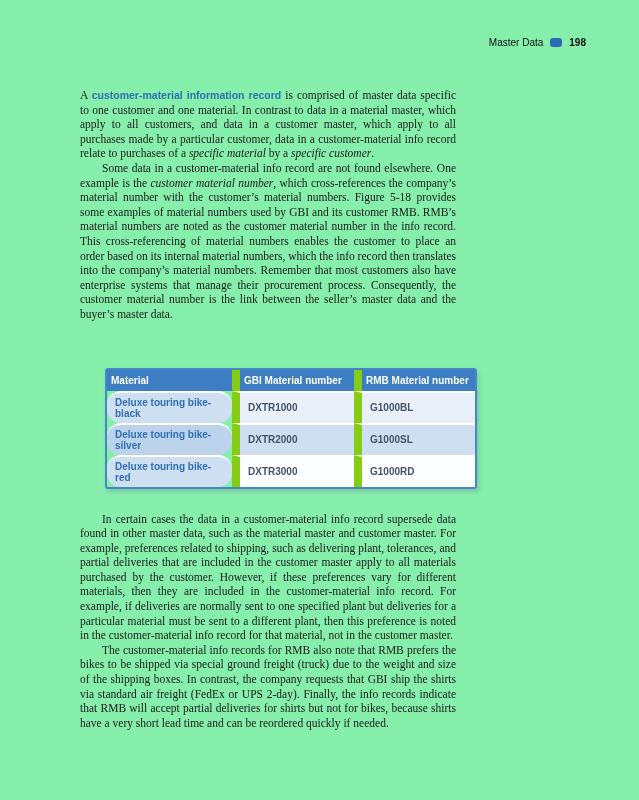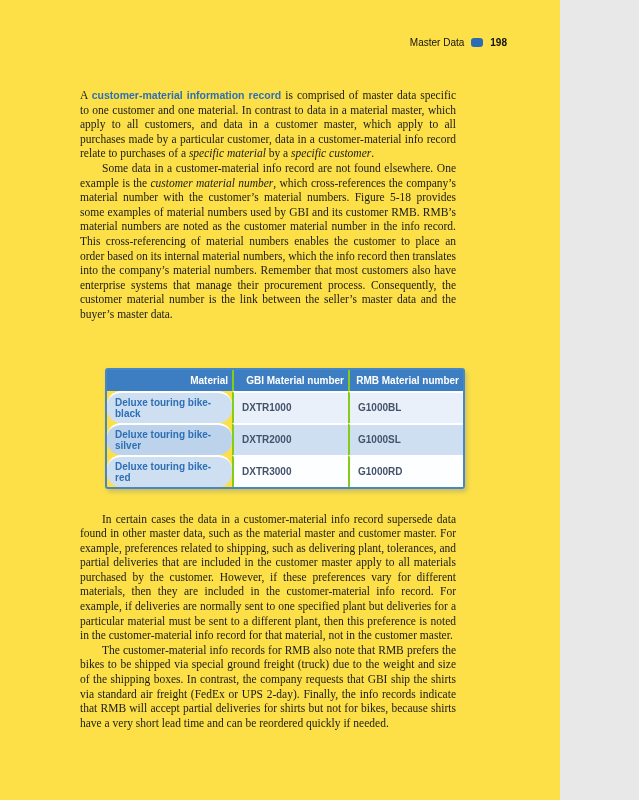--- a/index.html
+++ b/index.html
@@ -1,20 +1,20 @@
 <!DOCTYPE html>
 <html style="--accent: #2b6cb5; --accent-heading: #1f66ad; --banner-bg: #dce3f2; --table-header-bg: #3d7ec2;"><head>
 <meta charset="utf-8">
 <style>
   html,body{margin:0;padding:0;}
   body{background:#e8e8e8;}
   .page{
     position:relative;
-    width:560px;height:800px;
-    background:#fde047;
+    width:639px;height:800px;
+    background:#86efac;
     font-family:"Liberation Serif", serif;
     color:#1a1a1a;
     overflow:hidden;
   }
   
   .running-header{
     position:absolute;top:37px;right:53px;
     display:flex;align-items:center;gap:7px;
     font-family:"Liberation Sans", sans-serif;
     font-size:10px;color:#111;
@@ -63,26 +63,26 @@
     border:2px solid #4687c7;border-radius:3px;
     box-shadow:2px 3px 4px rgba(110,125,150,0.35);
     font-family:"Liberation Sans", sans-serif;
     font-size:10px;
   }
   th:nth-child(1),td:nth-child(1){width:117px;}
   th:nth-child(2),td:nth-child(2){width:106px;}
   th:nth-child(3),td:nth-child(3){width:105px;}
   th{
     background:var(--table-header-bg,#3d7ec2);color:#ffffff;
-    font-weight:700;text-align:right;
+    font-weight:700;text-align:left;
     padding:5px 4px;
   }
   td{padding:4px 8px;font-weight:700;color:#44536a;}
   td:first-child{color:#2d6fb5;border-radius:14px;}
-  th:not(:first-child),td:not(:first-child){border-left:2px solid #84cc16;}
+  th:not(:first-child),td:not(:first-child){border-left:8px solid #84cc16;}
   tbody td{border-top:2px solid #ffffff;}
   tbody tr td{background:#e9f0f9;}
   tbody tr td:first-child{background:#cfdff2;}
   tbody tr:nth-child(2) td{background:#cfdff2;}
   tbody tr:nth-child(2) td:first-child{background:#bdd3ec;}
   tbody tr:nth-child(3) td{background:#fdfeff;}
   tbody tr:nth-child(3) td:first-child{background:#cfdff2;}
   figcaption{
     margin-top:13px;
     font-family:"Liberation Sans", sans-serif;

